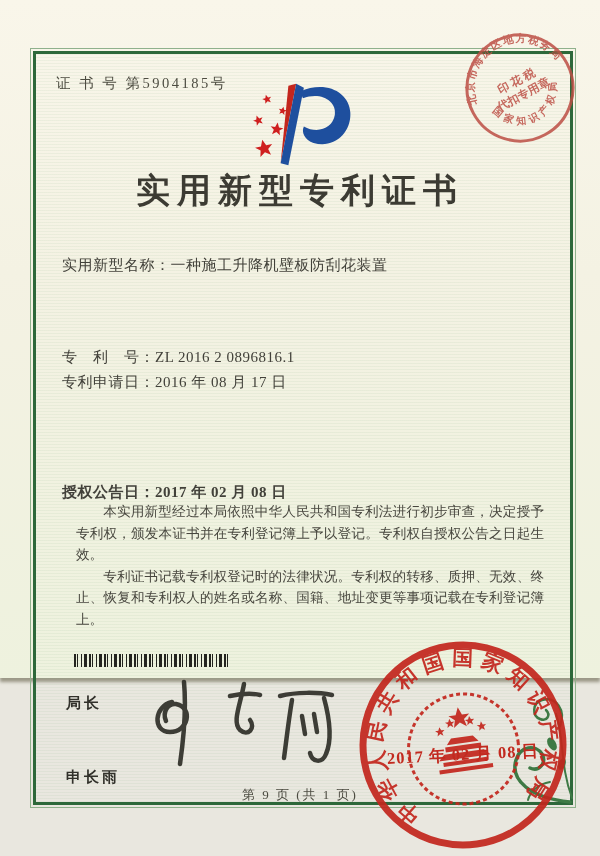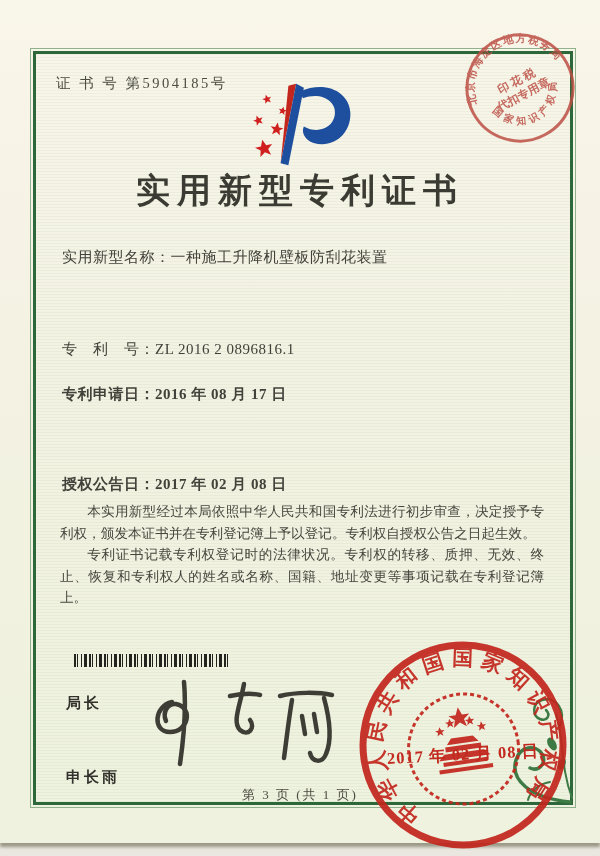--- a/index.html
+++ b/index.html
@@ -4,45 +4,45 @@
 <style>
   * { margin:0; padding:0; box-sizing:border-box; }
   html,body { width:600px; height:856px; }
   body {
     position:relative;
     background:#e9e7df;
     font-family:"Liberation Serif","DejaVu Serif",serif;
     overflow:hidden;
   }
   .paper {
-    position:absolute; left:0; top:0; width:600px; height:843px;
+    position:absolute; left:0; top:0; width:600px; height:678px;
     background:linear-gradient(180deg,#f9f6ea 0%,#f4f2e3 40%,#eef2de 100%);
     box-shadow:0 4px 3px rgba(80,75,50,.5);
   }
   .abs { position:absolute; }
   .frame {
     left:30px; top:48px; width:546px; height:760px;
     border:1px solid #8fb18c; padding:2px;
   }
   .frame-inner {
     width:100%; height:100%;
     border:3px solid #2d683a;
     background:repeating-linear-gradient(180deg, rgba(125,170,125,.09) 0 1px, rgba(0,0,0,0) 1px 3px);
   }
   .cert-no { left:56px; top:74px; font-size:14.5px; letter-spacing:2.5px; color:#4d4c41; }
   .logo { left:228px; top:78px; }
   .title {
     left:0; top:168px; width:600px; text-align:center;
     font-size:34px; font-weight:bold; letter-spacing:7px; color:#3c3b33;
   }
-  .field-row { left:62px; width:482px; font-size:15px; color:#42413a; letter-spacing:.5px; white-space:nowrap; }
+  .field-row { left:62px; width:482px; font-size:15px; color:#42413a; letter-spacing:.5px; white-space:nowrap;margin-top:8px; }
   .f0 { top:248px; } .f1 { top:293px; } .f2 { top:340px; }
-  .f3 { top:385px;font-weight:bold; } .f4 { top:430px; } .f5 { top:475px;font-weight:bold; }
+  .f3 { top:365px; } .f4 { top:430px; } .f5 { top:475px;font-weight:bold; }
   .paras { left:60px; top:501px; width:484px; font-size:13.6px; line-height:21.6px; color:#47463e; text-align:justify; }
-  .paras p { text-indent:2em; }
+  .paras p { text-indent:2em;margin-left:16px; }
   .barcode {
     left:74px; top:654px; width:157px; height:13px;
     background:repeating-linear-gradient(90deg,
       #24241f 0 2px, rgba(0,0,0,0) 2px 3px,
       #24241f 3px 4px, rgba(0,0,0,0) 4px 7px,
       #24241f 7px 8px, rgba(0,0,0,0) 8px 10px,
       #24241f 10px 13px, rgba(0,0,0,0) 13px 15px);
   }
   .issuer-title, .issuer-name {
     left:66px; font-family:"Liberation Sans","DejaVu Sans",sans-serif;
@@ -162,15 +162,15 @@
     <text font-size="10.5" font-weight="bold" fill="#bd4f45" letter-spacing="1.5">
       <textPath href="#stamp-top" startOffset="50%" text-anchor="middle">北京市海淀区地方税务局</textPath>
     </text>
     <text font-size="10" font-weight="bold" fill="#bd4f45" letter-spacing="4">
       <textPath href="#stamp-bottom" startOffset="50%" text-anchor="middle">国家知识产权局</textPath>
     </text>
     <text x="60" y="56" text-anchor="middle" font-size="11.5" font-weight="bold" fill="#bd4f45">印 花 税</text>
     <text x="60" y="71" text-anchor="middle" font-size="11.5" font-weight="bold" fill="#bd4f45">代扣专用章</text>
   </svg>
 
-  <div class="abs footer">第 3 页 (共 1 页)</div>
+  <div class="abs footer">第 9 页 (共 1 页)</div>
 
 </div>
 
 </body></html>

